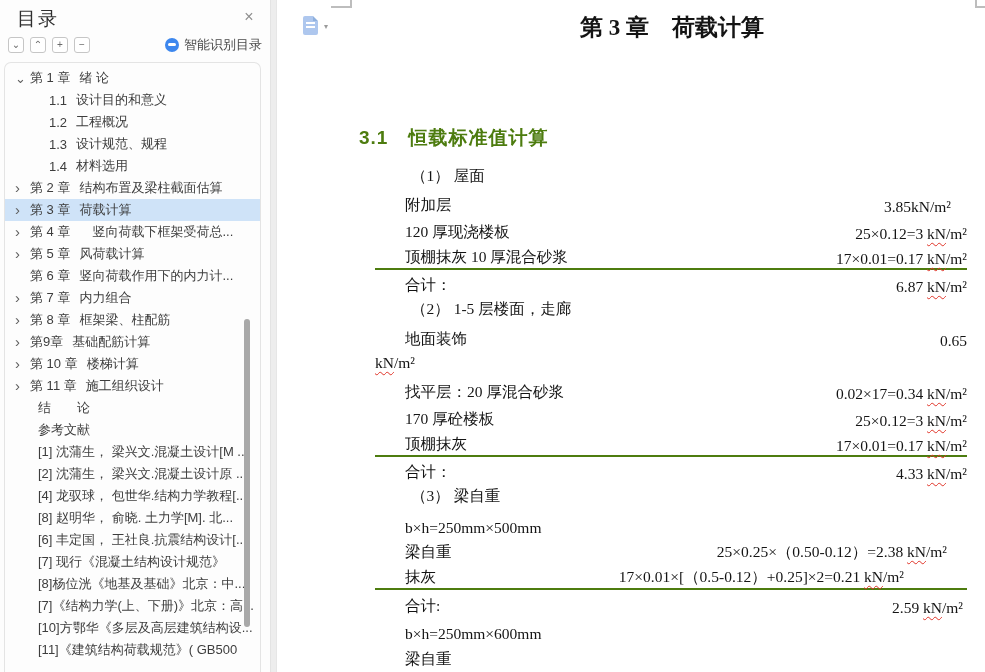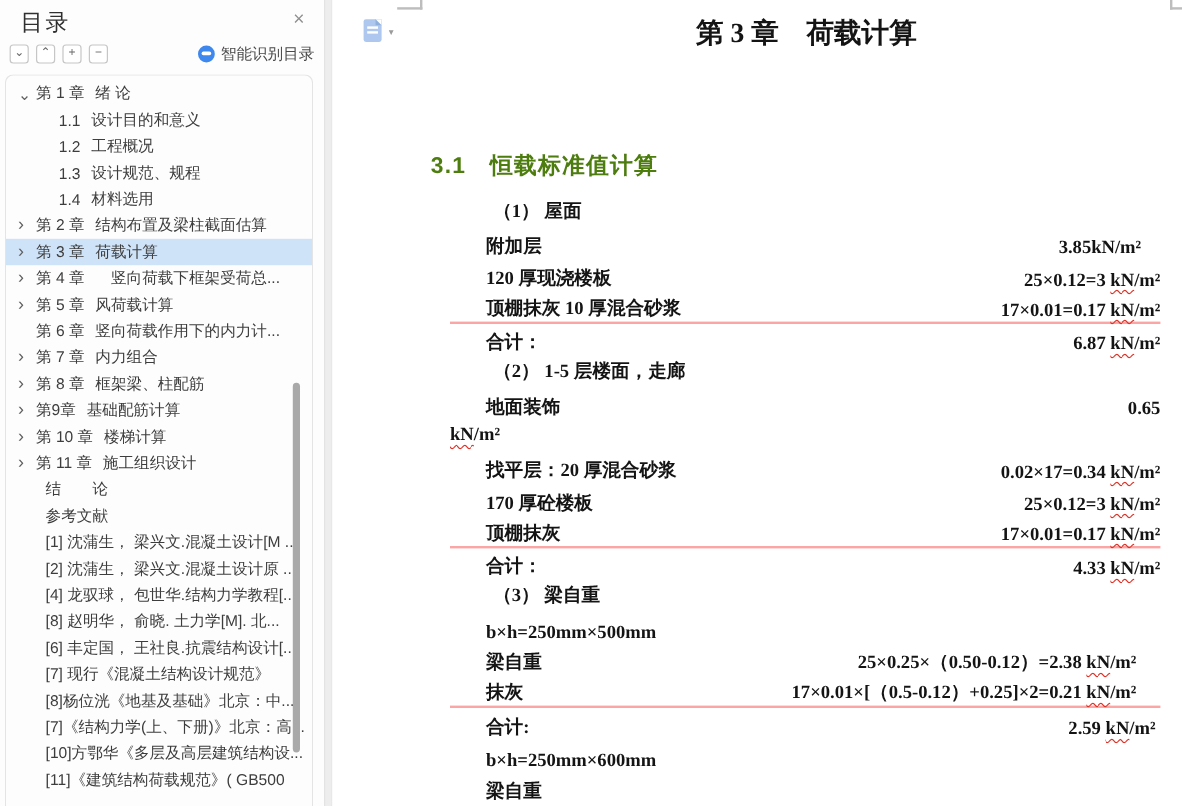--- a/index.html
+++ b/index.html
@@ -49,22 +49,22 @@
                      border-color:#fff #fff #8fb0dd #d9e4f6; }
   .tool-caret { font-size:8px; color:#9b9b9b; margin-left:6px; margin-top:6px; }
 
   .doc-title { position:absolute; left:100px; top:12px; width:590px; text-align:center;
                font-family:"Liberation Serif","DejaVu Serif",serif; font-size:23px; font-weight:bold; color:#141414; }
   .doc-heading { position:absolute; left:82px; top:113px; font-size:19px; font-weight:bold; color:#4d7c0f;
                  font-family:"Liberation Sans",sans-serif; letter-spacing:1px;margin-top:12px; }
 
   .doc-lines { position:absolute; left:98px; top:163px; width:592px;
                font-family:"Liberation Serif","DejaVu Serif",serif; font-size:15.5px; color:#141414; }
-  .dline { height:26.7px; display:flex; align-items:center; white-space:nowrap;font-weight:bold; }
-  .dline.ul { border-bottom:2px solid #fca5a5;gap:36px; }
+  .dline { height:26.7px; display:flex; align-items:center; white-space:nowrap; }
+  .dline.ul { border-bottom:2px solid #4d7c0f;gap:36px; }
   .dline .dl { flex:0 0 auto; }
   .dline .dr { margin-left:auto; flex:0 0 auto; }
   .ind-body { padding-left:30px;align-items:flex-end; }
   .ind-paren { padding-left:36px; }
   .ind-margin { padding-left:0; }
   .sq { text-decoration-line:underline; text-decoration-style:wavy; text-decoration-color:#e03328;
         text-decoration-thickness:1px; text-underline-offset:3px; }
 </style>
 </head>
 <body>
@@ -269,21 +269,21 @@
         </div>
         <div class="dline ind-body">
           <span class="dl">b×h=250mm×500mm</span>
         </div>
         <div class="dline ind-body">
           <span class="dl">梁自重</span>
           <span class="dr" style="margin-right:20px">25×0.25×（0.50-0.12）=2.38 <span class="sq">kN</span>/m²</span>
         </div>
         <div class="dline ul ind-body">
           <span class="dl">抹灰</span>
-          <span class="dr" style="margin-right:20px">17×0.01×[（0.5-0.12）+0.25]×2=0.21 <span class="sq">kN</span>/m²</span>
+          <span class="dr" style="margin-right:63px">17×0.01×[（0.5-0.12）+0.25]×2=0.21 <span class="sq">kN</span>/m²</span>
         </div>
         <div class="dline ind-body">
           <span class="dl">合计:</span>
           <span class="dr" style="margin-right:4px">2.59 <span class="sq">kN</span>/m²</span>
         </div>
         <div class="dline ind-body">
           <span class="dl">b×h=250mm×600mm</span>
         </div>
         <div class="dline ind-body">
           <span class="dl">梁自重</span>

